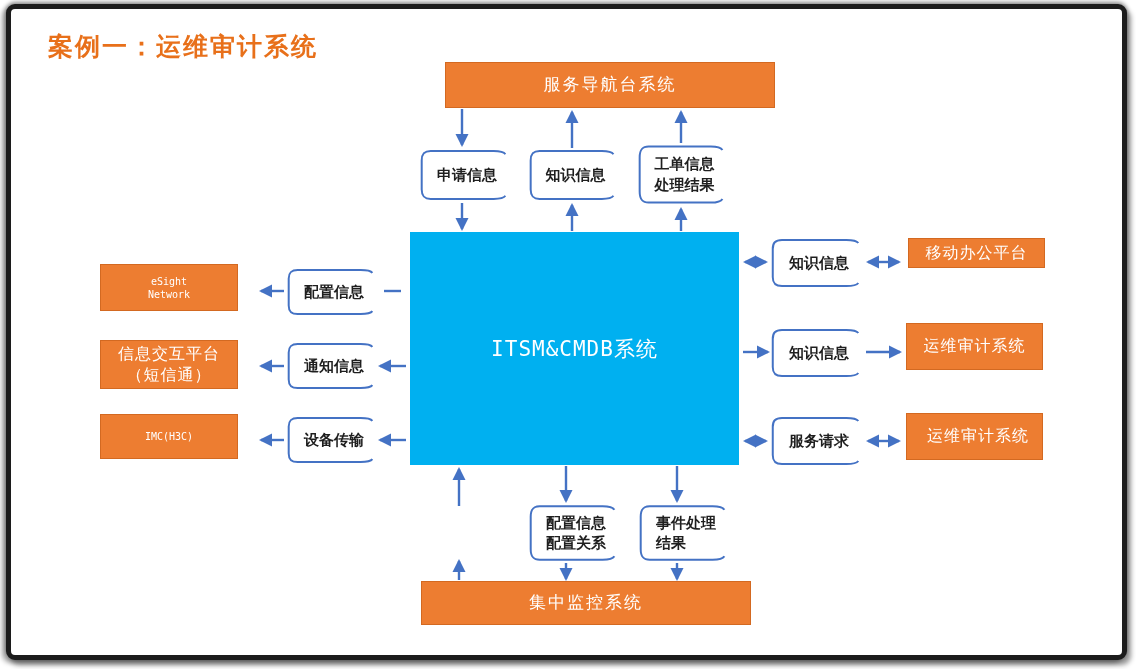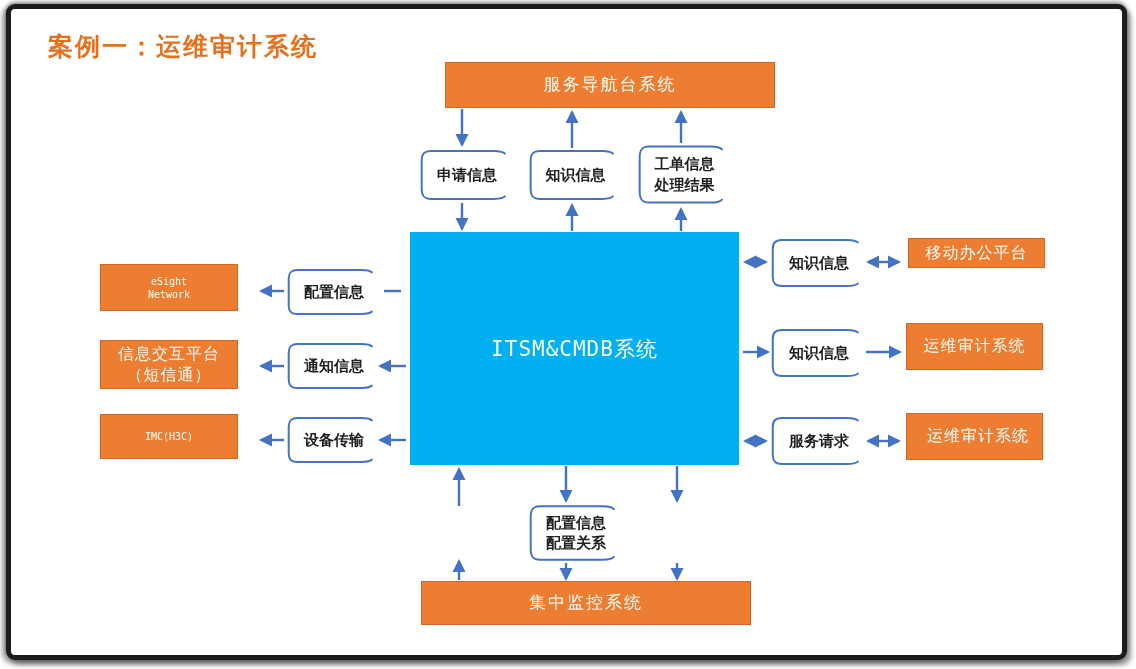--- a/index.html
+++ b/index.html
@@ -70,20 +70,27 @@
     <span class="flag-label ta-left">工单信息
 处理结果</span>
   </div>
 
   <div class="flag" style="left:528px; top:504px; width:90px; height:58px;">
     <svg class="shape" viewBox="0 0 100 50" preserveAspectRatio="none">
       <path d="M 96 5 C 94 2.5 89 2 83 2 L 13 2 C 5.5 2 3 5 3 11 L 3 39 C 3 45 5.5 48 13 48 L 83 48 C 89 48 94 47.5 96 45" fill="#ffffff" stroke="#4472C4" stroke-width="2" vector-effect="non-scaling-stroke"></path>
       </svg>
     <span class="flag-label ta-left">配置信息
 配置关系</span>
+  </div>
+  <div class="flag" style="left:638px; top:504px; width:90px; height:58px;">
+    <svg class="shape" viewBox="0 0 100 50" preserveAspectRatio="none">
+      <path d="M 96 5 C 94 2.5 89 2 83 2 L 13 2 C 5.5 2 3 5 3 11 L 3 39 C 3 45 5.5 48 13 48 L 83 48 C 89 48 94 47.5 96 45" fill="#ffffff" stroke="#4472C4" stroke-width="2" vector-effect="non-scaling-stroke"></path>
+      </svg>
+    <span class="flag-label ta-left">事件处理
+结果</span>
   </div>
 
   <div class="flag" style="left:286px; top:268px; width:90px; height:48px;">
     <svg class="shape" viewBox="0 0 100 50" preserveAspectRatio="none">
       <path d="M 96 5 C 94 2.5 89 2 83 2 L 13 2 C 5.5 2 3 5 3 11 L 3 39 C 3 45 5.5 48 13 48 L 83 48 C 89 48 94 47.5 96 45" fill="#ffffff" stroke="#4472C4" stroke-width="2" vector-effect="non-scaling-stroke"></path>
       </svg>
     <span class="flag-label">配置信息</span>
   </div>
   <div class="flag" style="left:286px; top:342px; width:90px; height:48px;">
     <svg class="shape" viewBox="0 0 100 50" preserveAspectRatio="none">

